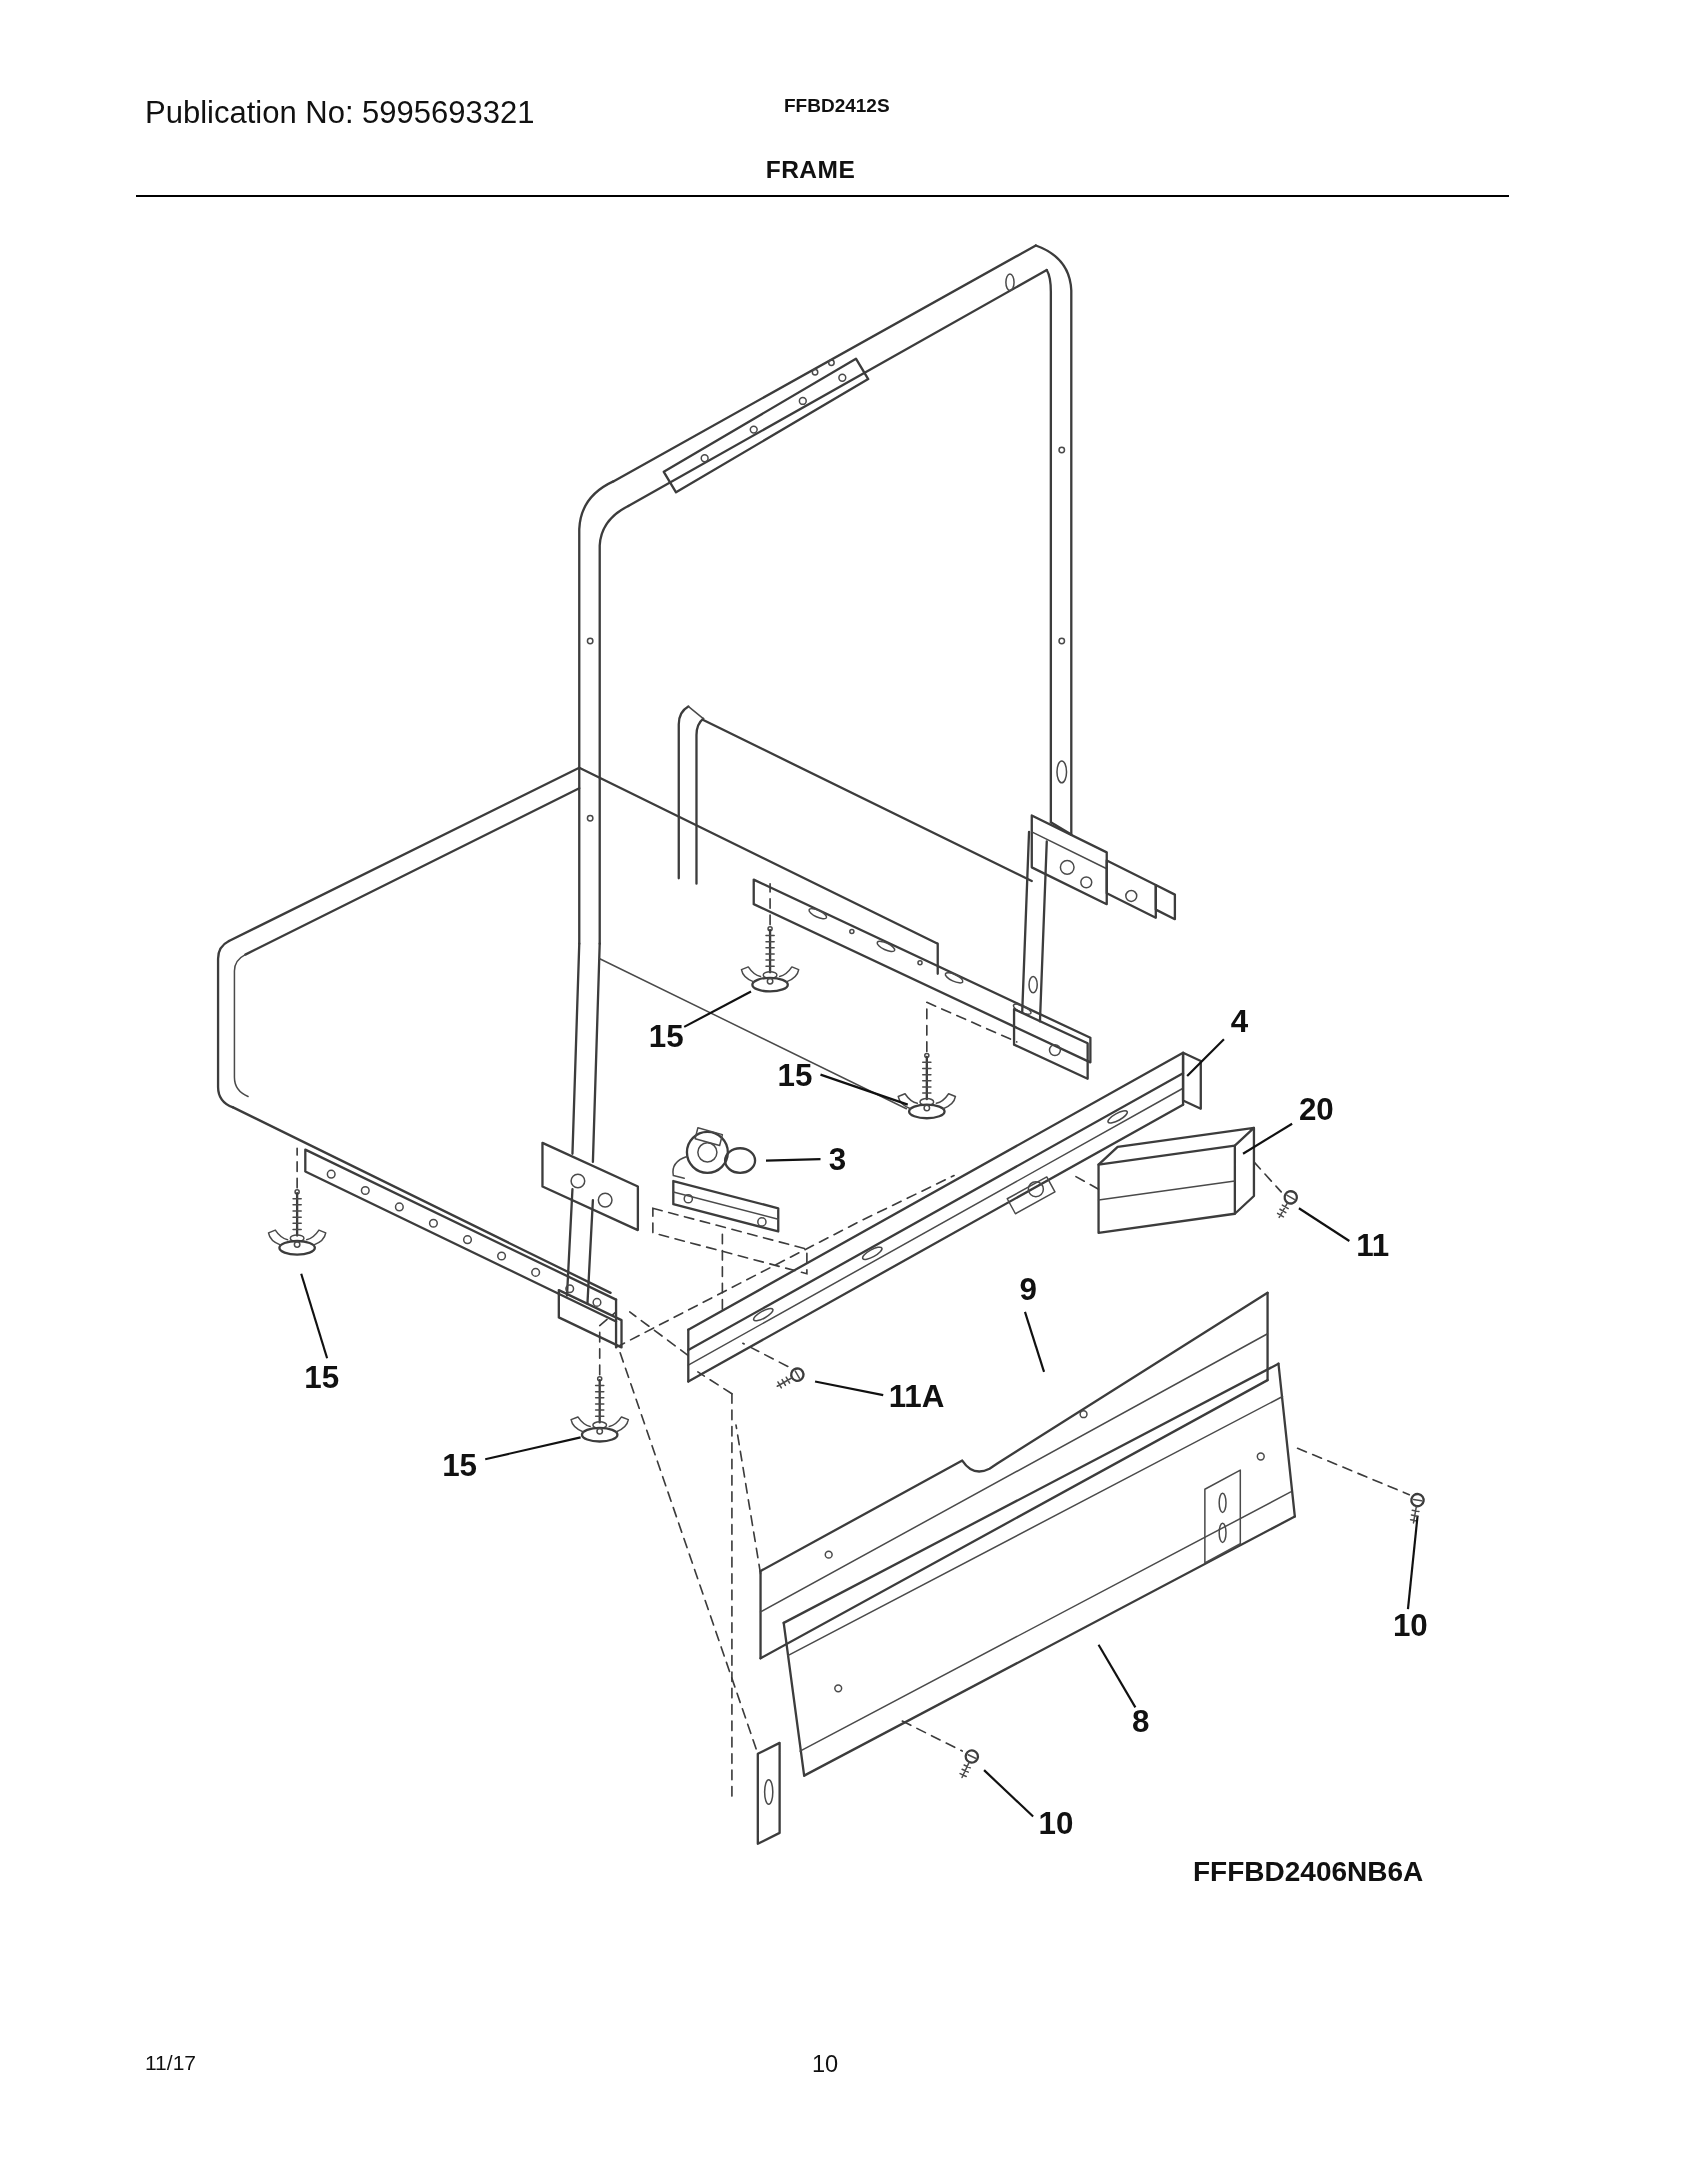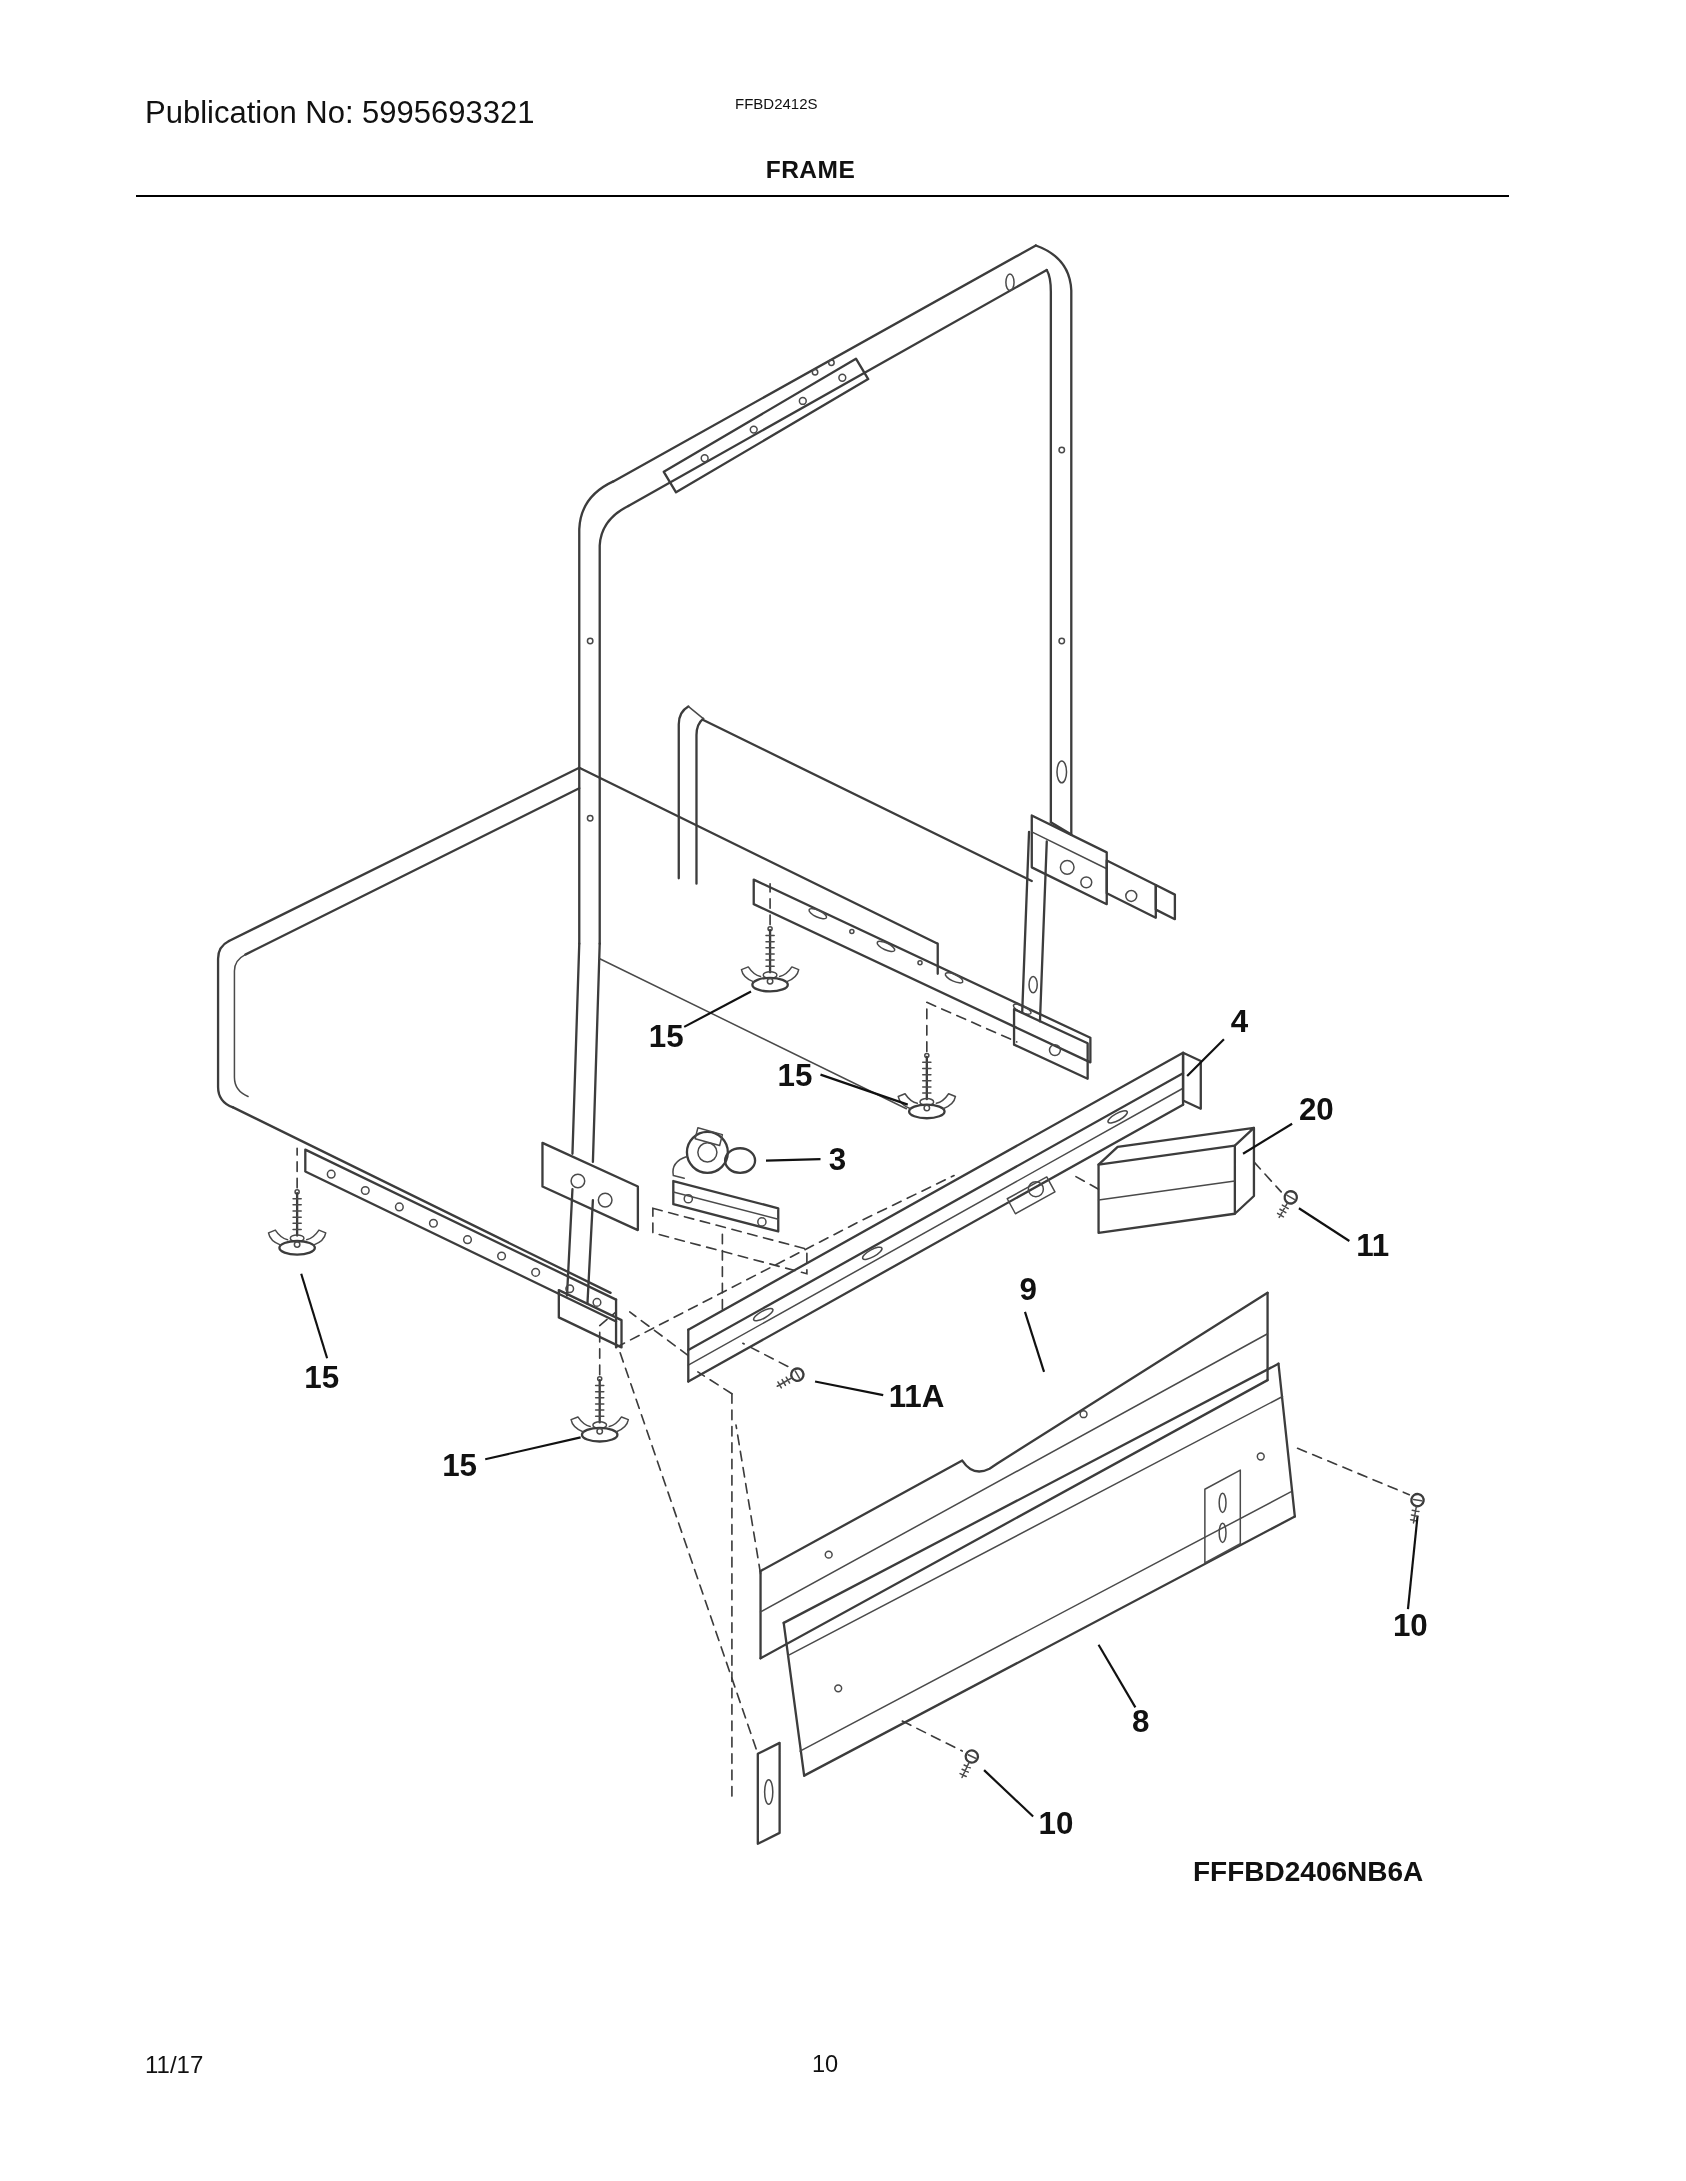--- a/index.html
+++ b/index.html
@@ -5,26 +5,26 @@
   html,body{margin:0;padding:0;background:#e8e8e8;}
   .page{
     position:relative;
     width:1686px;height:2182px;
     background:#ffffff;
     font-family:"Liberation Sans", sans-serif;
     color:#111;
     overflow:hidden;
   }
   .hdr-pub{position:absolute;left:145px;top:95px;font-size:31px;}
-  .hdr-model{position:absolute;left:735px;top:95px;font-size:15px;}
+  .hdr-model{position:absolute;left:784px;top:95px;font-size:19px;font-weight:bold;}
   .title-wrap{position:absolute;left:124px;top:156px;width:1373px;text-align:center;}
   .title{font-size:24.5px;font-weight:bold;letter-spacing:0.5px;}
   .rule{position:absolute;left:136px;top:195px;width:1373px;height:1.8px;background:#000;}
   .model-code{position:absolute;left:1193px;top:1856px;font-size:28px;font-weight:bold;}
-  .ftr-date{position:absolute;left:145px;top:2051px;font-size:24px;}
+  .ftr-date{position:absolute;left:145px;top:2051px;font-size:21px;}
   .ftr-page{position:absolute;left:812px;top:2051px;font-size:23.6px;}
   svg.diagram{position:absolute;left:0;top:0;width:1686px;height:2182px;}
   .ln{fill:none;stroke:#3c3c3c;stroke-width:1.7;stroke-linecap:round;stroke-linejoin:round;}
   .ln2{fill:none;stroke:#4a4a4a;stroke-width:1.1;stroke-linecap:round;stroke-linejoin:round;}
   .hole{fill:none;stroke:#4a4a4a;stroke-width:1.1;}
   .dash{fill:none;stroke:#3c3c3c;stroke-width:1.2;stroke-dasharray:7 5;stroke-linecap:round;}
   .lead{fill:none;stroke:#111;stroke-width:1.6;}
   .lbl{font:bold 23px "Liberation Sans", sans-serif;fill:#111;}
 </style>
 </head>

